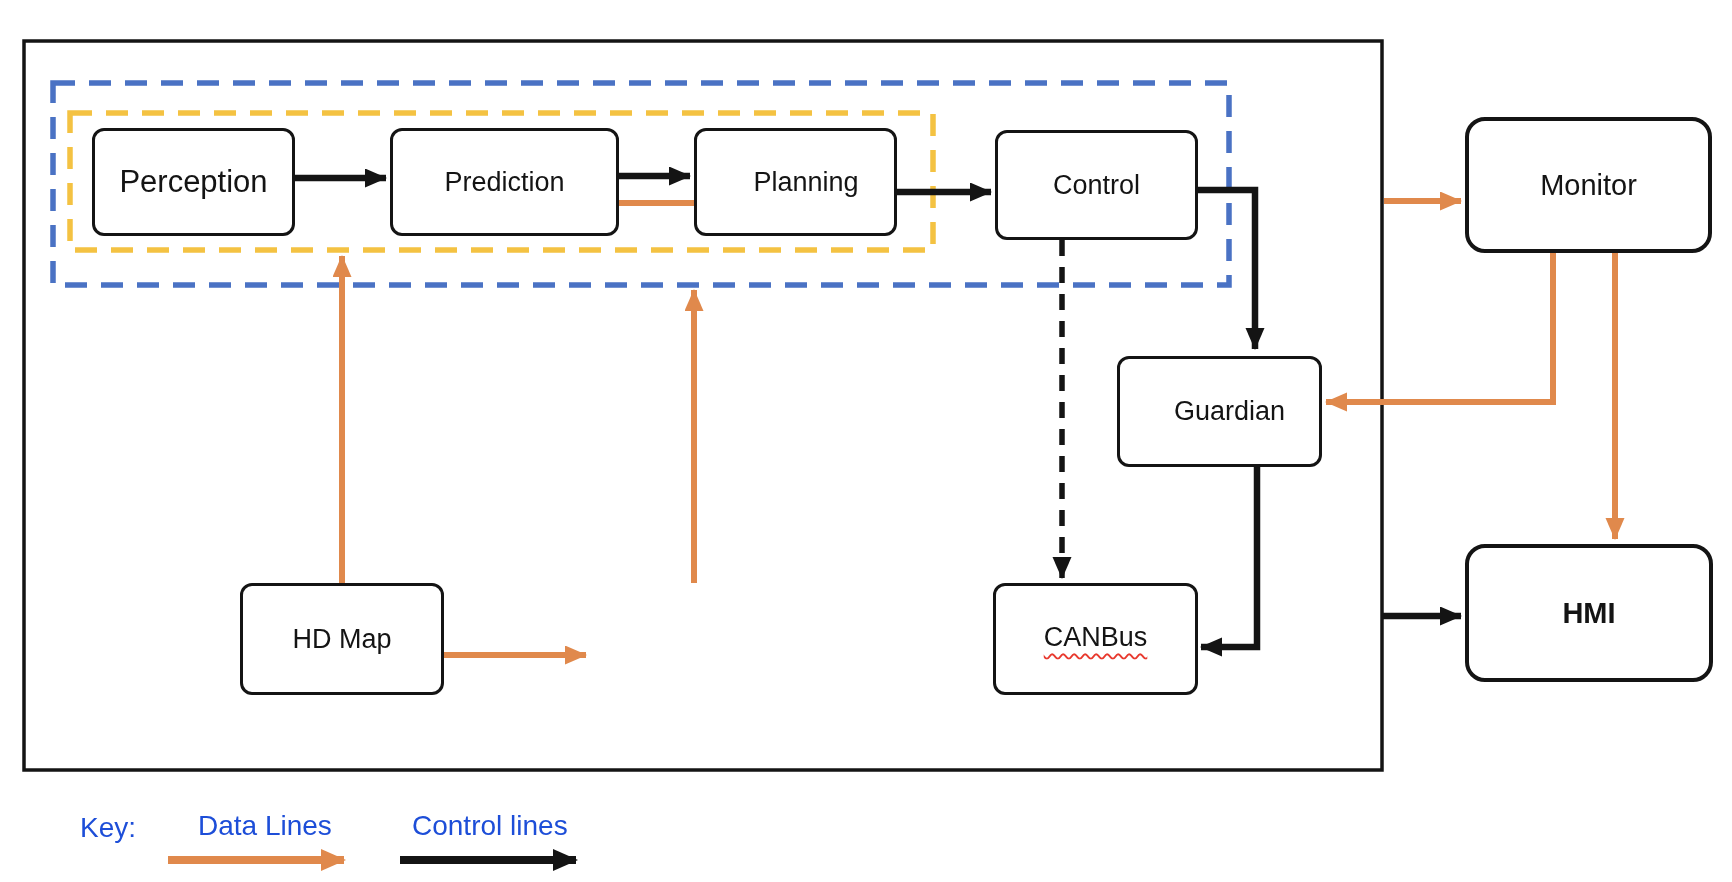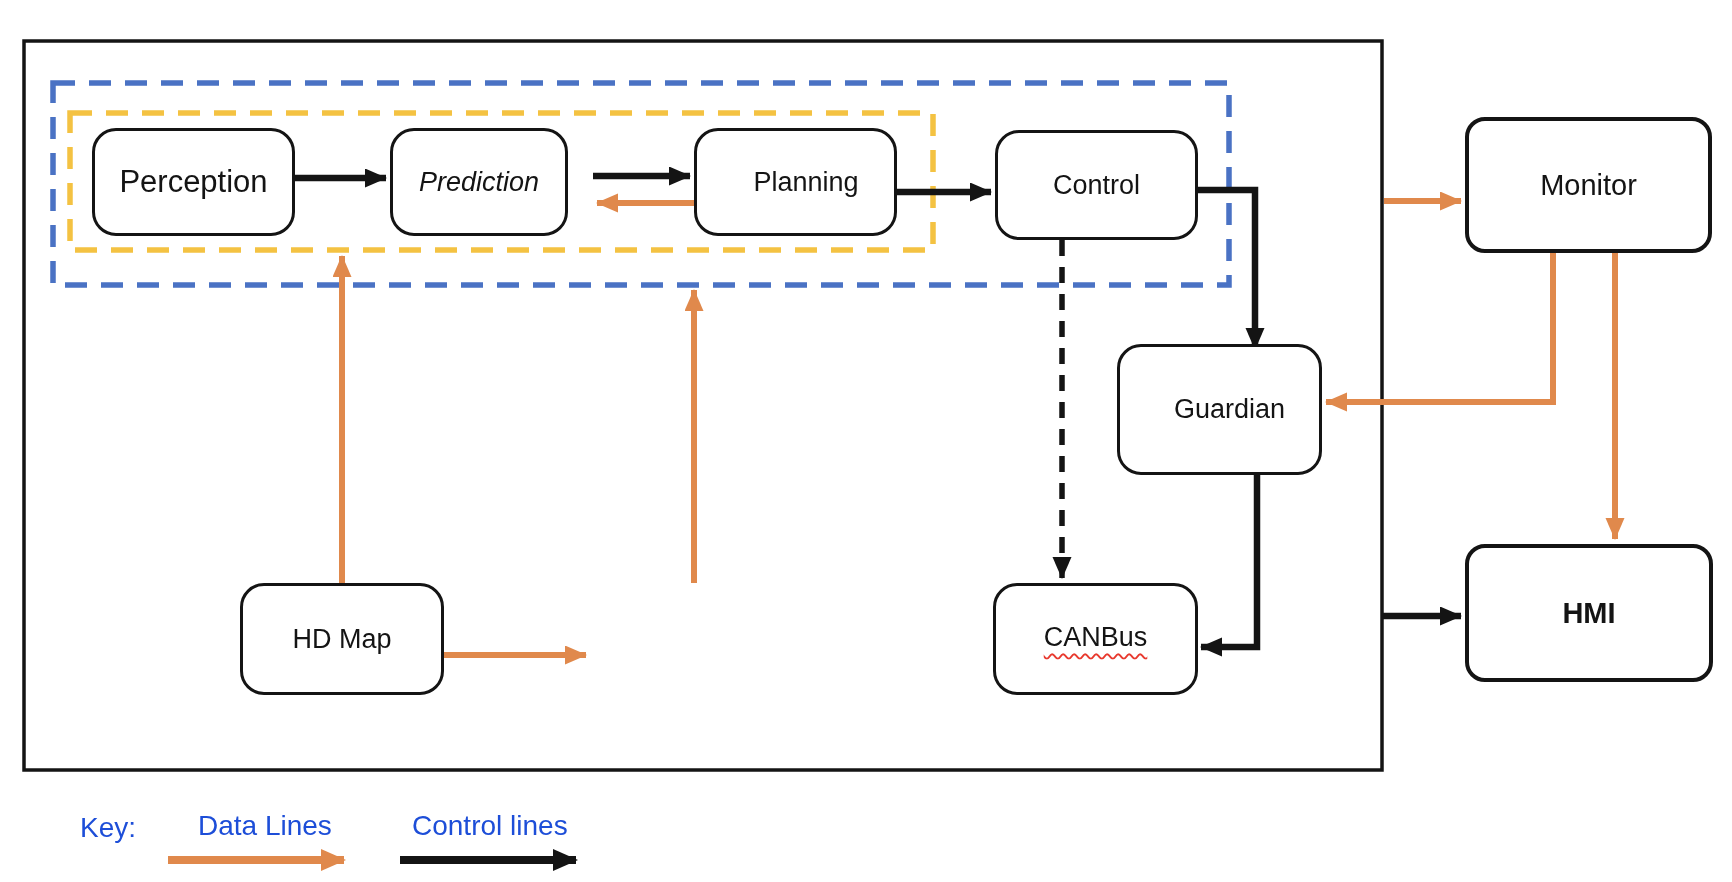--- a/index.html
+++ b/index.html
@@ -8,21 +8,21 @@
     width:1732px;height:882px;
     background:#ffffff;
     font-family:"Liberation Sans","DejaVu Sans",sans-serif;
     overflow:hidden;
   }
   #connector-layer{position:absolute;left:0;top:0;width:1732px;height:882px;}
   .node{
     position:absolute;
     background:#ffffff;
     border:3.5px solid #141414;
-    border-radius:24px;
+    border-radius:12px;
     display:flex;align-items:center;justify-content:center;
     color:#141414;
     font-size:27px;
     box-sizing:border-box;
     text-align:center;
   }
   .node.big-label{font-size:31px;}
   .node.external{border-width:4.5px;border-radius:20px;font-size:29px;}
   .misspelled{
     text-decoration-line:underline;
@@ -82,33 +82,33 @@
     <path d="M 1615,252 L 1615,539" stroke="#e0894c" stroke-width="6" fill="none" marker-end="url(#ah-orange)"></path>
 
     <path d="M 168,860 L 344,860" stroke="#e0894c" stroke-width="8" fill="none" marker-end="url(#ah-key-orange)"></path>
     <path d="M 400,860 L 576,860" stroke="#141414" stroke-width="8" fill="none" marker-end="url(#ah-key-black)"></path>
   </svg>
 
   <div class="node big-label" style="left:92px;top:128px;width:203px;height:108px;">
     <span>Perception</span>
   </div>
 
-  <div class="node" style="left:390px;top:128px;width:178px;height:108px;font-style:italic;">
+  <div class="node" style="left:390px;top:128px;width:229px;height:108px;">
     <span>Prediction</span>
   </div>
 
   <div class="node" style="left:694px;top:128px;width:203px;height:108px;padding-left:21px;">
     <span>Planning</span>
   </div>
 
   <div class="node" style="left:995px;top:130px;width:203px;height:110px;align-items:center;">
     <span>Control</span>
   </div>
 
-  <div class="node" style="left:1117px;top:344px;width:205px;height:131px;padding-left:20px;">
+  <div class="node" style="left:1117px;top:356px;width:205px;height:111px;padding-left:20px;">
     <span>Guardian</span>
   </div>
 
   <div class="node" style="left:240px;top:583px;width:204px;height:112px;">
     <span>HD Map</span>
   </div>
 
 
   <div class="node external" style="left:1465px;top:117px;width:247px;height:136px;">
     <span>Monitor</span>

